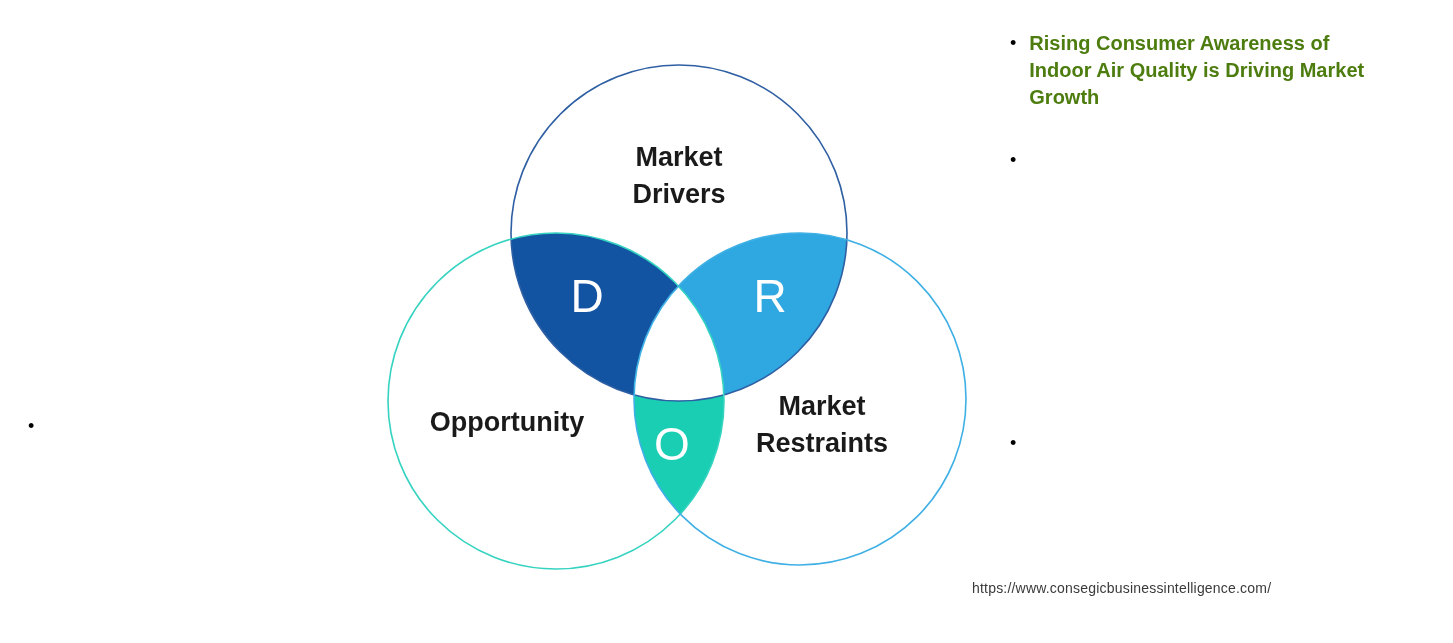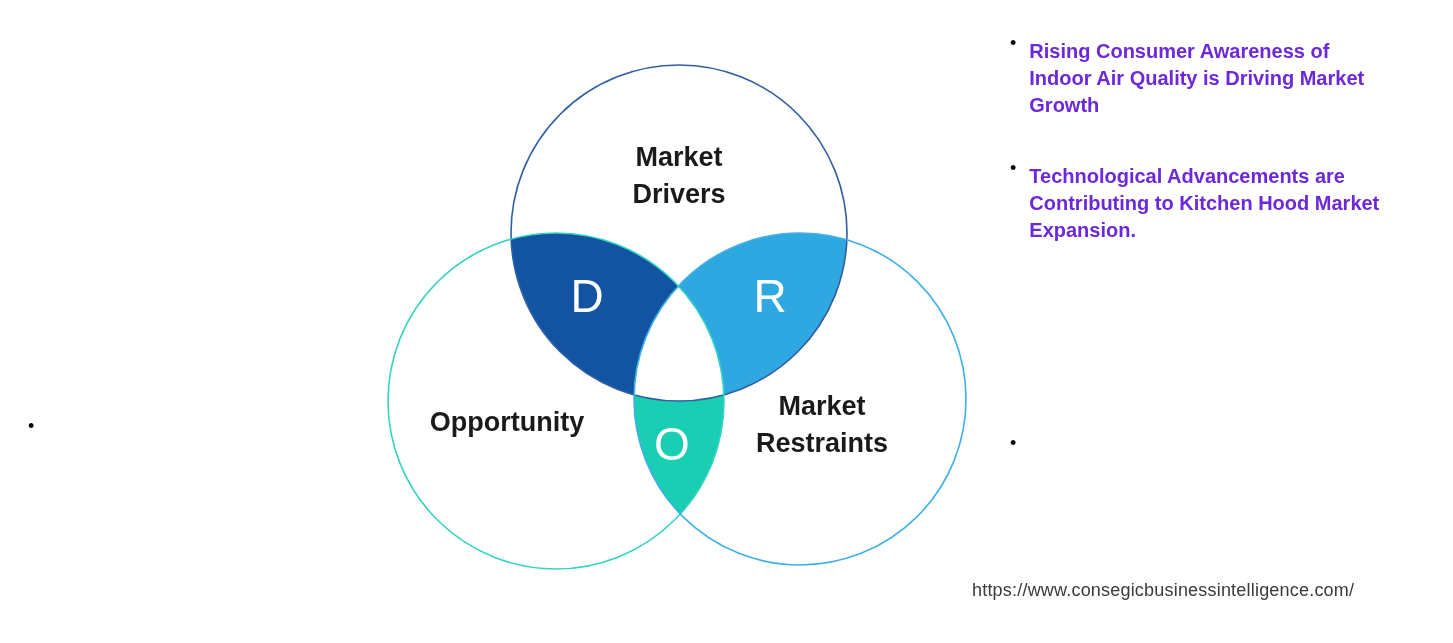--- a/index.html
+++ b/index.html
@@ -47,29 +47,28 @@
     font-size: 18px;
     line-height: 27px;
     color: #000000;
     margin-right: 13px;
     flex: 0 0 auto;
   }
   .bullet-text {
     font-size: 20px;
     line-height: 27px;
     font-weight: 600;
-    color: #6d28d9;
+    color: #4d7c0f;
     white-space: pre-line;
-    margin-top: 8px;
   }
   .footer-url {
     position: absolute;
     left: 972px;
     top: 580px;
-    font-size: 18px;
+    font-size: 14px;
     font-weight: 500;
     color: #3a3a3a;
     letter-spacing: 0.2px;
   }
 </style>
 </head>
 <body>
 
 <div class="canvas">
 
@@ -120,23 +119,20 @@
 
   <div class="bullet-group" style="left:1010px; top:30px; width:420px;">
     <div class="bullet-item">
       <span class="bullet-dot">•</span>
       <span class="bullet-text">Rising Consumer Awareness of
 Indoor Air Quality is Driving Market
 Growth</span>
     </div>
     <div class="bullet-item">
       <span class="bullet-dot">•</span>
-      <span class="bullet-text">Technological Advancements are
-Contributing to Kitchen Hood Market
-Expansion.</span>
     </div>
   </div>
 
   <div class="bullet-group" style="left:28px; top:413px; width:330px;">
     <div class="bullet-item">
       <span class="bullet-dot">•</span>
     </div>
   </div>
 
   <div class="bullet-group" style="left:1010px; top:430px; width:440px;">

